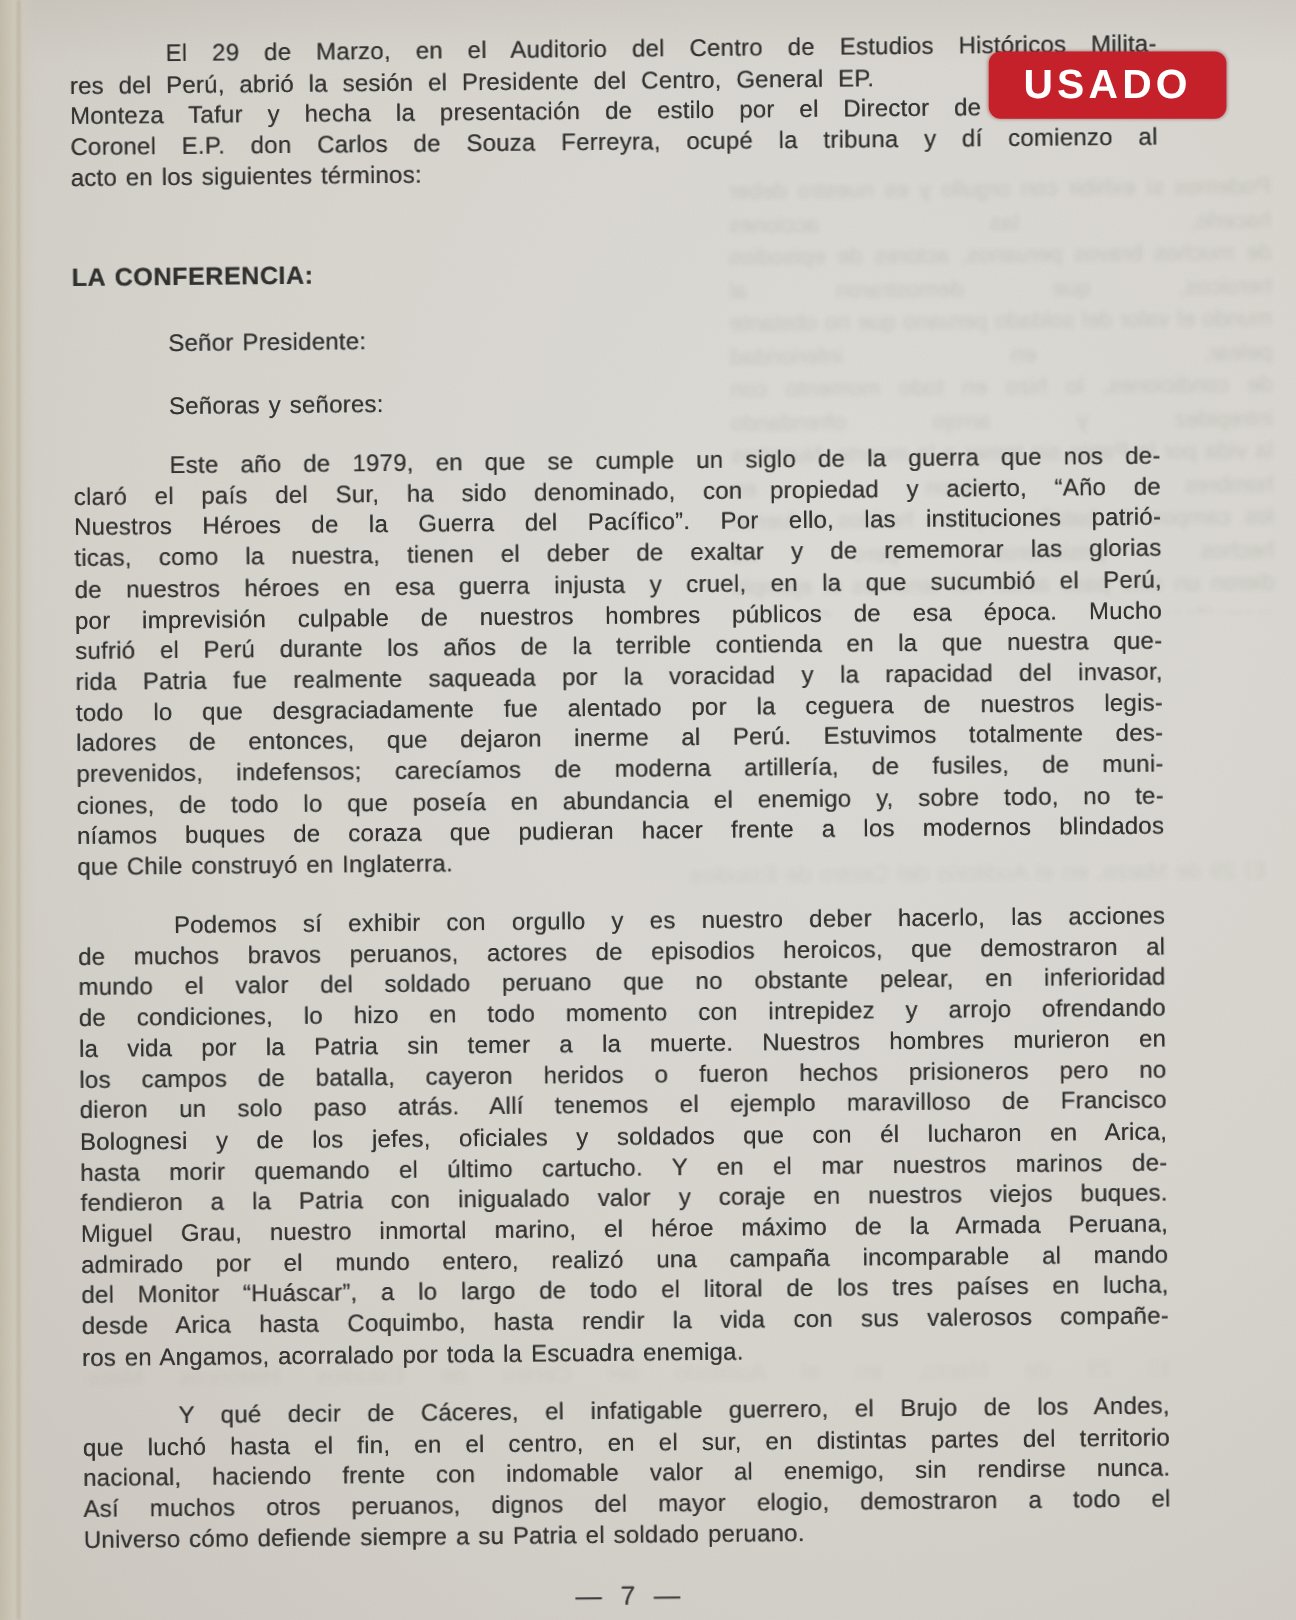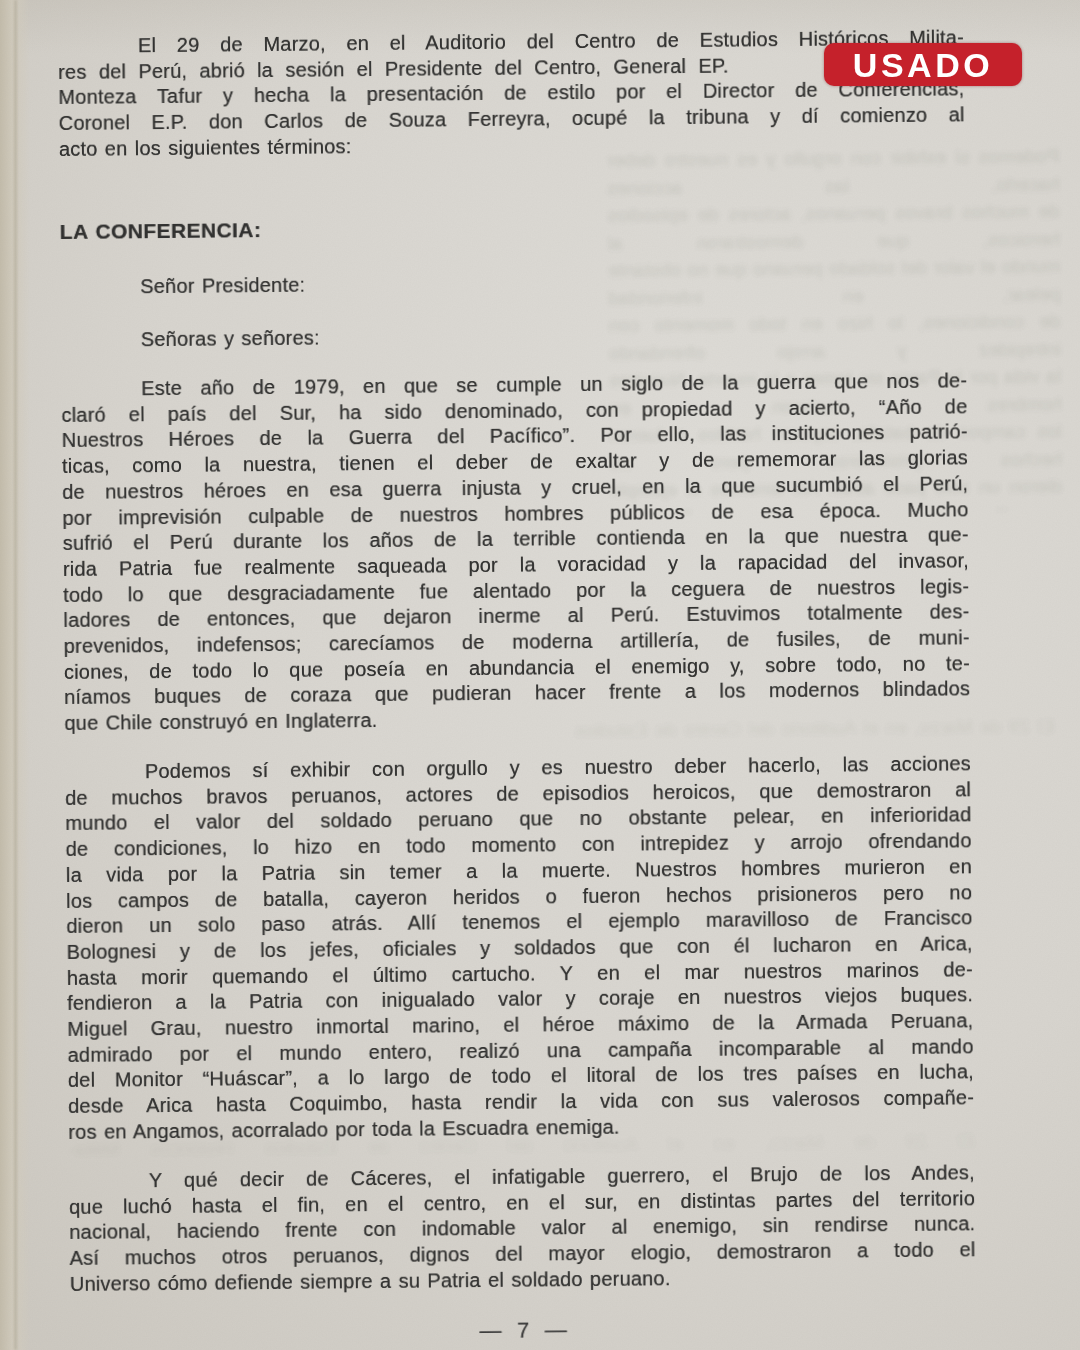--- a/index.html
+++ b/index.html
@@ -69,21 +69,21 @@
     font-size: 19px; line-height: 27.5px;
     pointer-events: none;
   }
   .bleed .tline { text-align: justify; text-align-last: justify; }
   .bleed-main  { left: 548px; top: 152px; width: 452px; height: 368px; opacity: 0.13; }
   .bleed-mid   { left: 510px; top: 722px; width: 480px; height: 34px;  opacity: 0.08; }
   .bleed-low   { left: 0px;   top: 1136px; width: 906px; height: 32px; opacity: 0.06; }
   
   .stamp {
     position: absolute; left: 824px; top: 43px;
-    width: 198px; height: 43px;
+    width: 198px; height: 56px;
     background: var(--stamp-bg, #c5212b);
     border-radius: 10px;
     display: flex; align-items: center; justify-content: center;
     box-shadow: 0 0 3px rgba(110,0,10,0.45);
   }
   .stamp span {
     color: var(--stamp-text, #ffffff);
     font-weight: bold; font-size: 34px; letter-spacing: 3.5px;
     line-height: 1;
   }

